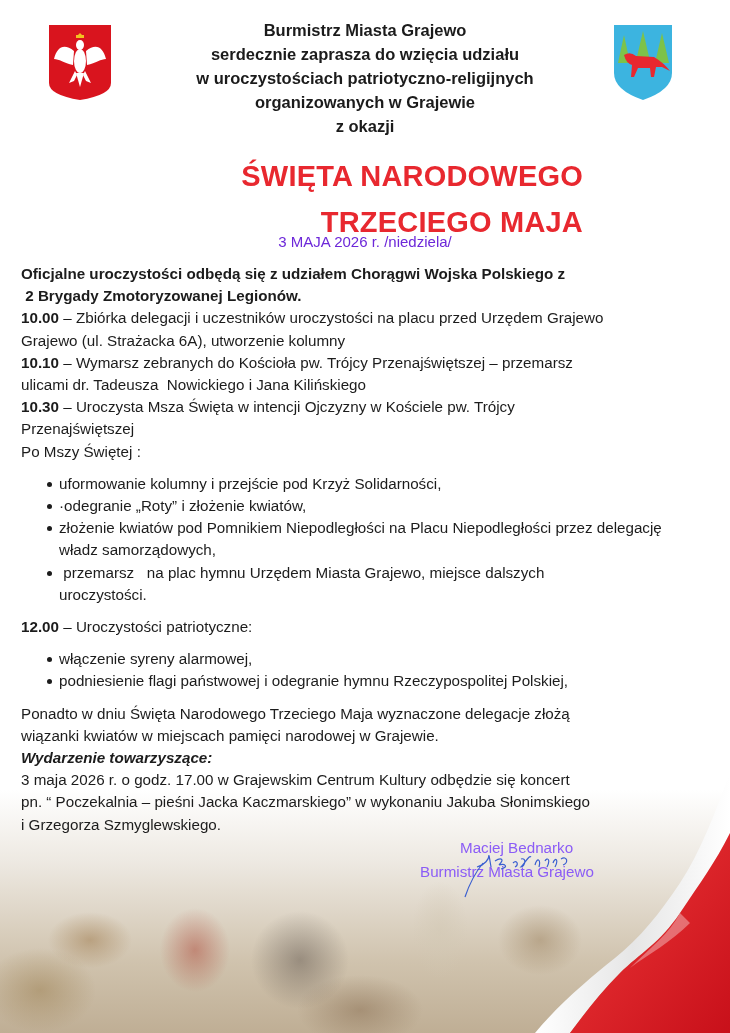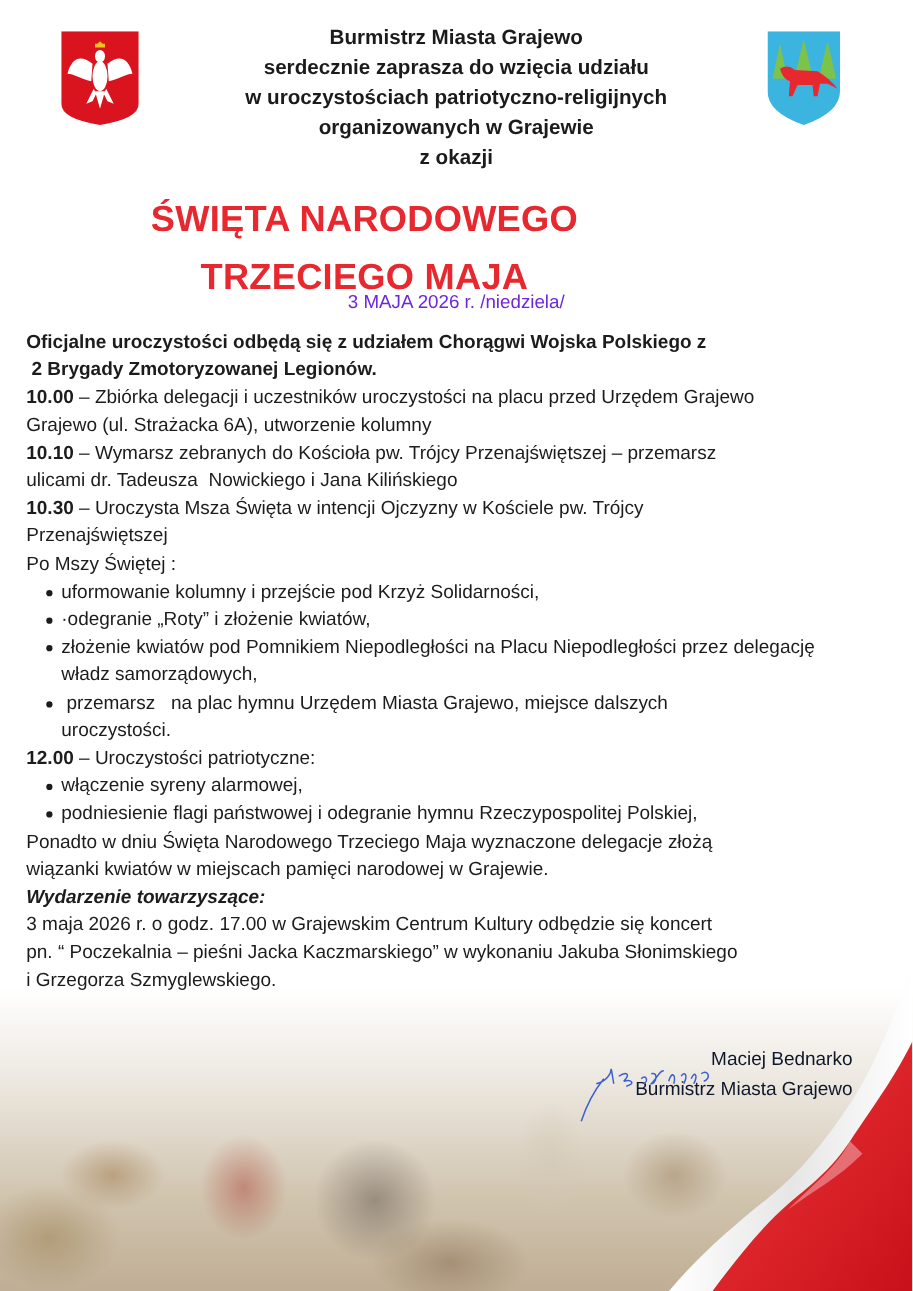--- a/index.html
+++ b/index.html
@@ -28,43 +28,43 @@
     .emblem-pl { left: 49px; top: 25px; width: 62px; height: 75px; }
     .emblem-grajewo { left: 614px; top: 25px; width: 58px; height: 75px; }
 
     .header {
       position: absolute; left: 0; top: 18px; width: 730px; text-align: center;
     }
     .header .line {
       font-weight: bold; font-size: 16.5px; line-height: 24px; color: #1b1b1b;
     }
     .title {
-      position: absolute; left: 0; top: 153px; width: 583px; text-align: center;
+      position: absolute; left: 0; top: 153px; width: 583px; text-align: right;
       color: #e8282f; font-weight: bold; font-size: 29px; line-height: 46px; letter-spacing: 0.2px;
     }
     .date {
       position: absolute; left: 0; top: 232px; width: 730px; text-align: center;
       color: #6d28d9; font-size: 15px; line-height: 20px;
     }
     .content {
       position: absolute; left: 21px; top: 263px; width: 680px;
       font-size: 15.2px; line-height: 22.2px; color: #1c1c1c;
     }
     .content p { margin: 0; }
     .content b { font-weight: bold; }
     .intro { font-weight: bold; }
-    ul { margin: 0; padding: 0 0 0 16px; list-style: none; }
+    ul { margin: 10px; padding: 0 0 0 16px; list-style: none; }
     ul li { position: relative; padding-left: 12px; }
     ul li::before {
       content: ""; position: absolute; left: 0; top: 9px; width: 5px; height: 5px;
       border-radius: 50%; background: #1c1c1c;
     }
     .signature {
-      position: absolute; left: 462px; top: 836px; width: 220px; text-align: right;
-      font-size: 15.2px; line-height: 24px; color: #0f172a; z-index: 3;
+      position: absolute; left: 420px; top: 836px; width: 220px; text-align: left;
+      font-size: 15.2px; line-height: 24px; color: #8b5cf6; z-index: 3;
     }
     .sig-scribble {
       position: absolute; left: 455px; top: 845px; width: 140px; height: 60px; z-index: 4;
     }
     .z { position: relative; z-index: 2; }
   </style>
 </head>
 <body>
 
 <div class="painting"></div>

